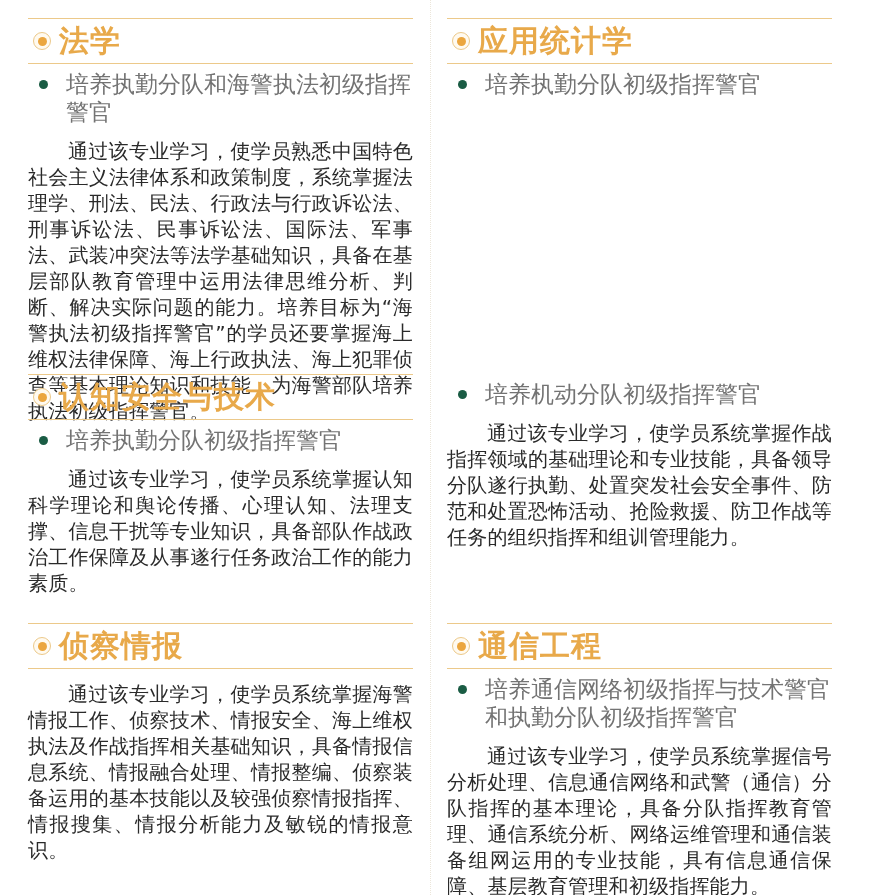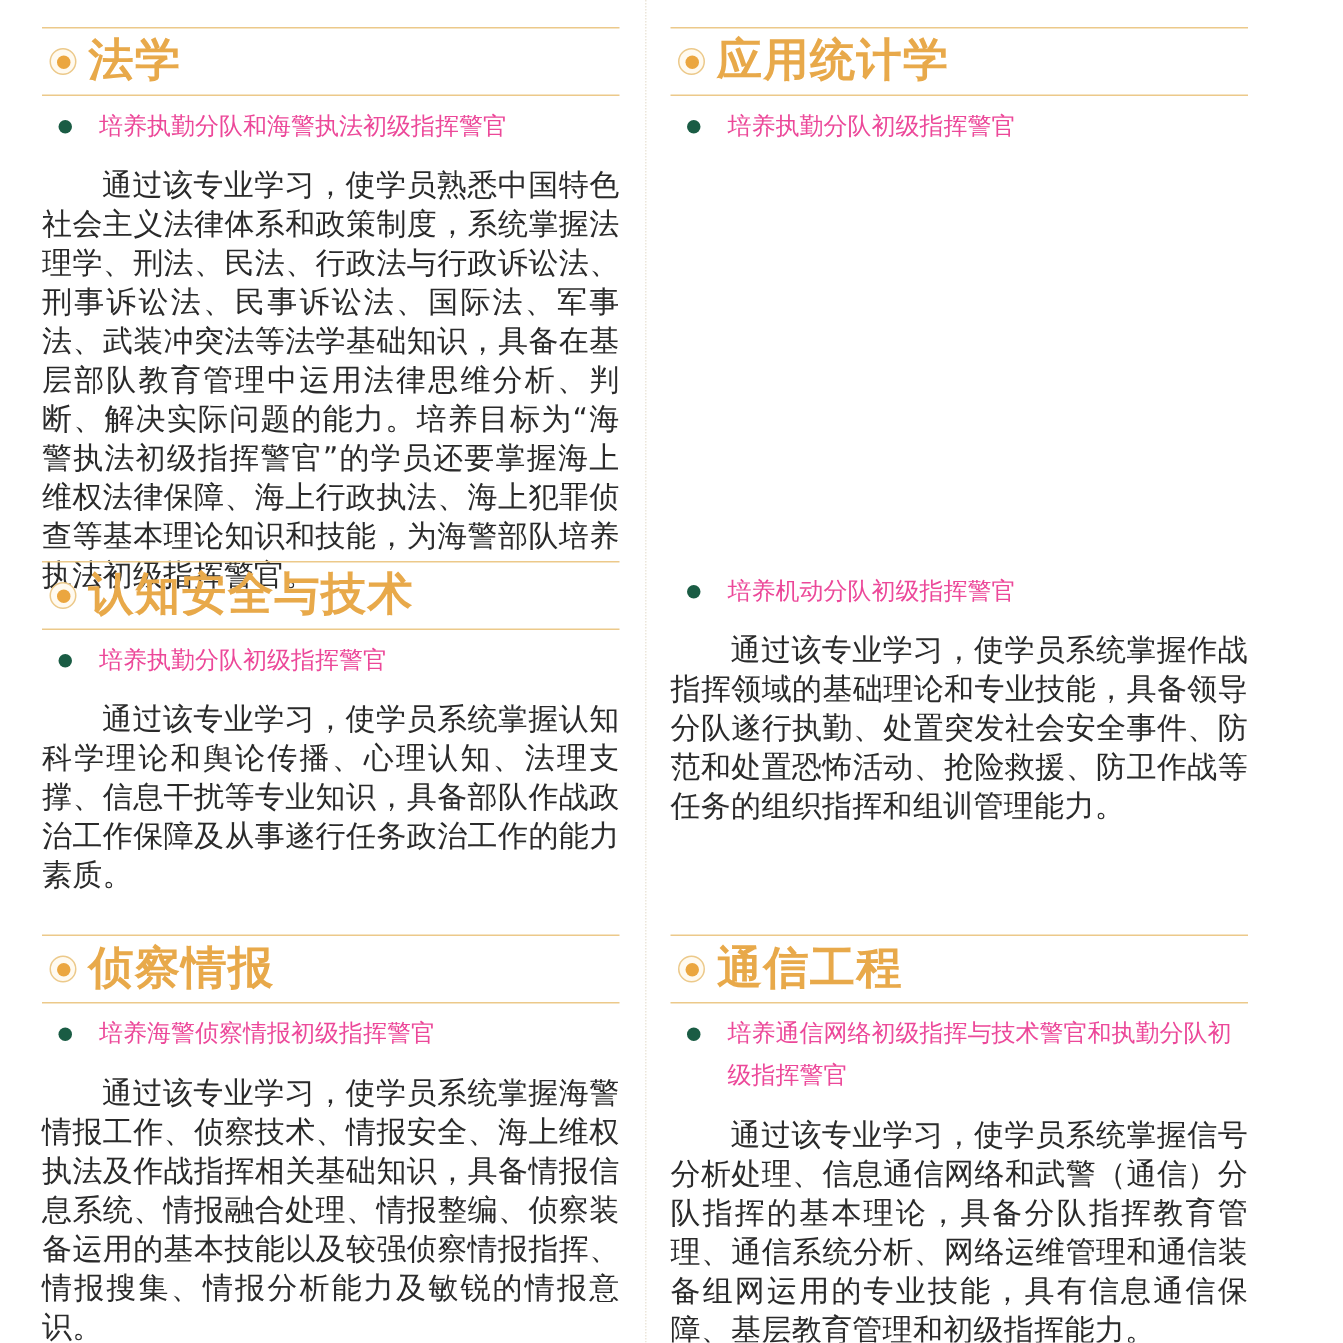--- a/index.html
+++ b/index.html
@@ -59,23 +59,23 @@
       font-size: 30px;
       font-weight: bold;
       color: #e8a94a;
       letter-spacing: 1px;
       line-height: 44px;
     }
     .subtitle {
       position: relative;
       margin-top: 6px;
       padding-left: 38px;
-      font-size: 16px;
+      font-size: 23px;
       line-height: 28px;
-      color: #ec4899;
+      color: #737373;
     }
     .subtitle .bullet {
       position: absolute;
       left: 11px;
       top: 10px;
       width: 9px;
       height: 9px;
       border-radius: 50%;
       background: #1a5c44;
     }
@@ -143,24 +143,20 @@
   <div class="body-text">通过该专业学习，使学员系统掌握作战指挥领域的基础理论和专业技能，具备领导分队遂行执勤、处置突发社会安全事件、防范和处置恐怖活动、抢险救援、防卫作战等任务的组织指挥和组训管理能力。</div>
 </div>
 
 <div class="section" style="left:28px; top:623px;">
   <div class="section-head">
     <span class="ring-icon">
         <span class="dot"></span>
       </span>
     <span class="section-title">侦察情报</span>
   </div>
-  <div class="subtitle">
-    <span class="bullet"></span>
-    <span>培养海警侦察情报初级指挥警官</span>
-  </div>
   <div class="body-text">通过该专业学习，使学员系统掌握海警情报工作、侦察技术、情报安全、海上维权执法及作战指挥相关基础知识，具备情报信息系统、情报融合处理、情报整编、侦察装备运用的基本技能以及较强侦察情报指挥、情报搜集、情报分析能力及敏锐的情报意识。</div>
 </div>
 
 <div class="section" style="left:447px; top:623px;">
   <div class="section-head">
     <span class="ring-icon">
         <span class="dot"></span>
       </span>
     <span class="section-title">通信工程</span>
   </div>

